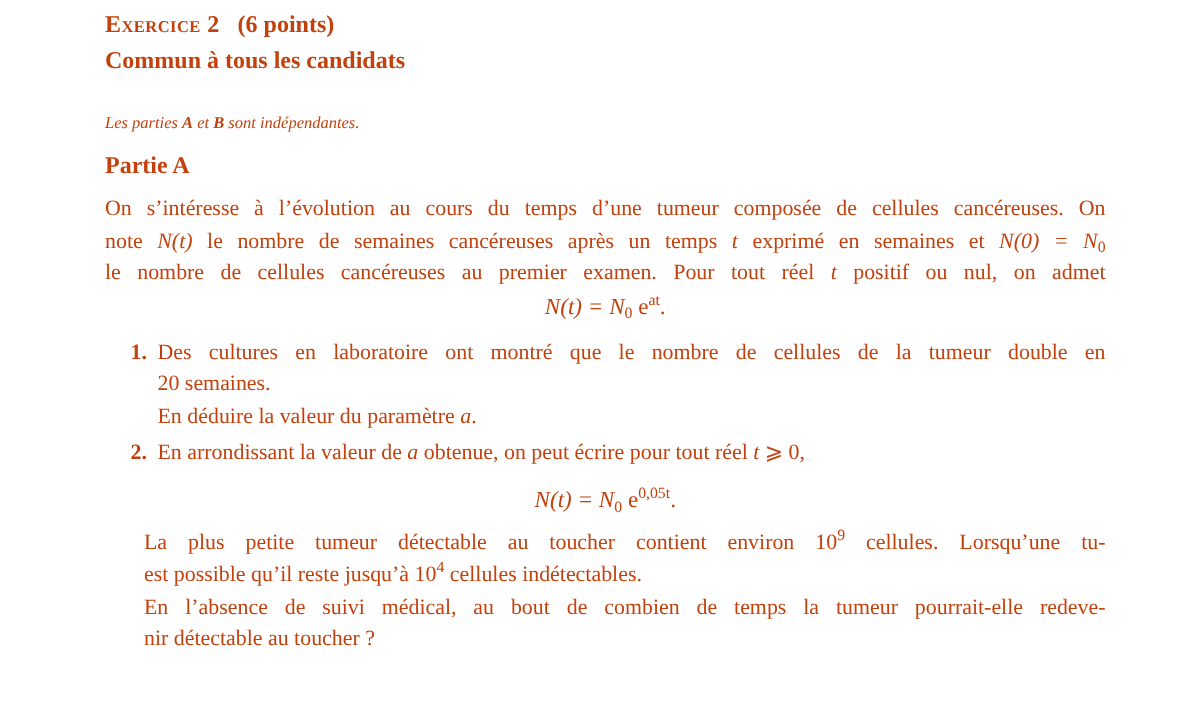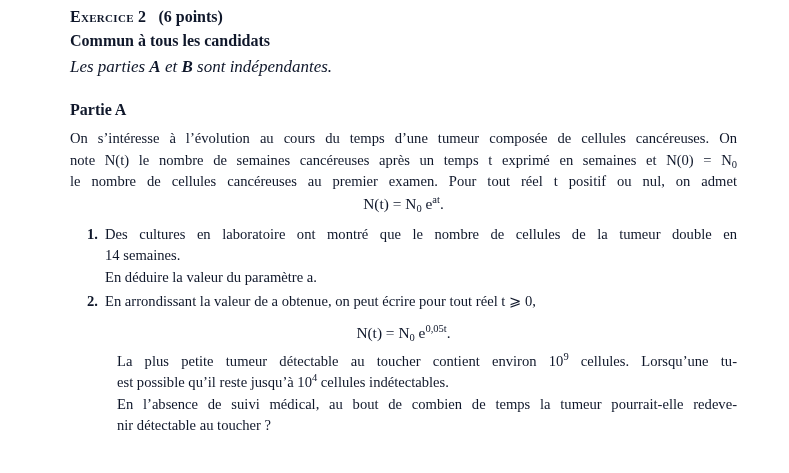--- a/index.html
+++ b/index.html
@@ -1,57 +1,57 @@
 <!DOCTYPE html>
 <html><head>
 <meta charset="utf-8">
 <style>
   html, body { margin: 0; padding: 0; background: #ffffff; }
   body { width: 789px; height: 473px; overflow: hidden; }
   .doc {
     position: relative;
     width: 789px; height: 346px;
     background: #ffffff;
-    color: #0f172a;
+    color: #c2410c;
     font-family: "Liberation Serif", "DejaVu Serif", serif;
   }
   .content { padding: 6px 52px 0 70px; }
 
   .h-line { font-size: 16px; line-height: 22px; font-weight: bold; }
   .smallcaps { font-variant: small-caps; letter-spacing: 0.3px; }
   .pts { margin-left: 12px; }
   .audience { margin-top: 2px; }
-  .note { margin-top: 4px; font-size: 17px; line-height: 22px; }
-  .part-title { margin-top: 21px; }
+  .note { margin-top: 19px; font-size: 11px; line-height: 22px; }
+  .part-title { margin-top: 7px; }
 
   .para, .qbody { font-size: 14.6px; }
   .line { line-height: 21.5px; text-align: justify; text-align-last: justify; }
   .line.last { text-align-last: left; }
 
   .intro { margin-top: 7px; }
 
   .formula {
     height: 22px; line-height: 22px;
     text-align: center; text-align-last: center;
     font-size: 15.4px;
   }
   .f2 { margin-top: 9px; }
 
   .qitem { position: relative; margin-left: 17px; padding-left: 18px; }
   .q1 { margin-top: 9px; }
   .q2 { margin-top: 3px; }
   .qnum { position: absolute; left: 0; top: 0; font-weight: bold; font-size: 14.6px; line-height: 21.5px; }
 
-  .closing { margin-top: 7px; margin-left: 47px; }
+  .closing { margin-top: 7px; margin-left: 26px; }
 
   
   .k-t { }
   .k-i { font-style: italic; }
   .k-bi { font-style: italic; font-weight: bold; }
-  .k-m { }
+  .k-m { font-style: italic; }
   .k-sub { font-size: 10.5px; vertical-align: -3px; line-height: 0; }
   .k-sup { font-size: 10.5px; vertical-align: 6px; line-height: 0; text-align: right; }
   .k-supm { font-size: 10.5px; vertical-align: 6px; line-height: 0; }
 </style>
 </head>
 <body>
 
 <div class="doc">
   <div class="content">
 
@@ -70,21 +70,21 @@
         <div class="line"><span class="k-t">note </span><span class="k-m">N(t)</span><span class="k-t"> le nombre de semaines cancéreuses après un temps </span><span class="k-m">t</span><span class="k-t"> exprimé en semaines et </span><span class="k-m">N(0) = N</span><span class="k-sub">0</span></div>
         <div class="line"><span class="k-t">le nombre de cellules cancéreuses au premier examen. Pour tout réel </span><span class="k-m">t</span><span class="k-t"> positif ou nul, on admet</span></div>
       </div>
 
     <div class="formula"><span class="k-m">N(t) = N</span><span class="k-sub">0</span><span class="k-t"> e</span><span class="k-supm">at</span><span class="k-t">.</span></div>
 
     <div class="qitem q1">
       <span class="qnum">1.</span>
       <div class="qbody">
           <div class="line"><span class="k-t">Des cultures en laboratoire ont montré que le nombre de cellules de la tumeur double en</span></div>
-          <div class="line last"><span class="k-t">14 semaines.</span></div>
+          <div class="line last"><span class="k-t">20 semaines.</span></div>
           <div class="line last"><span class="k-t">En déduire la valeur du paramètre </span><span class="k-m">a</span><span class="k-t">.</span></div>
         </div>
     </div>
 
     <div class="qitem q2">
       <span class="qnum">2.</span>
       <div class="qbody">
           <div class="line last"><span class="k-t">En arrondissant la valeur de </span><span class="k-m">a</span><span class="k-t"> obtenue, on peut écrire pour tout réel </span><span class="k-m">t</span><span class="k-t"> ⩾ 0,</span></div>
         </div>
     </div>

